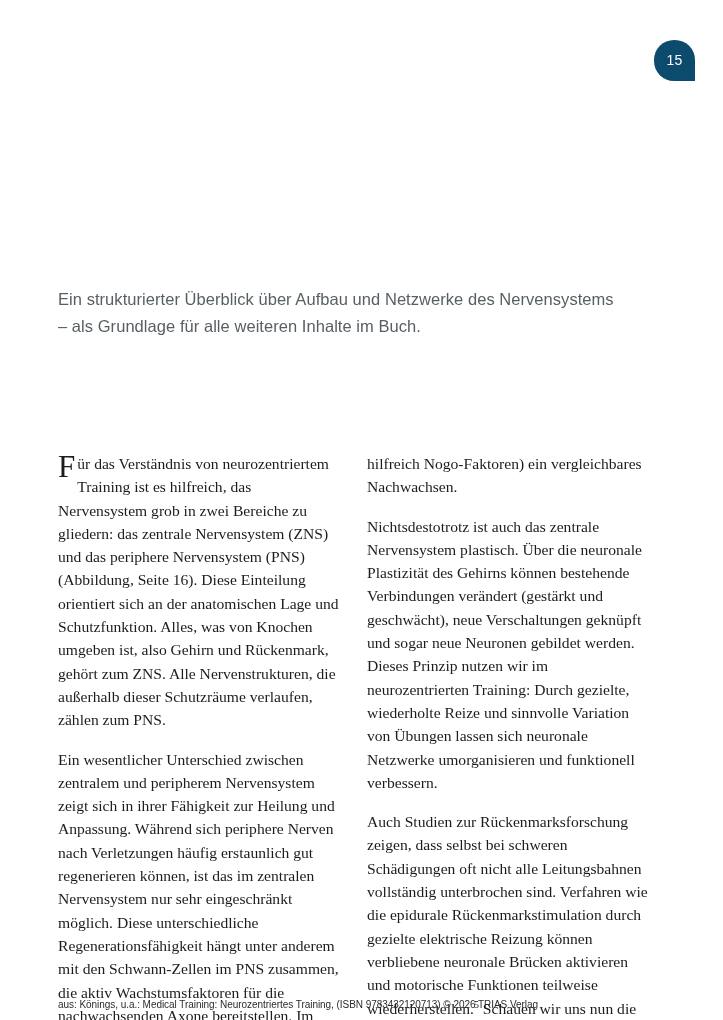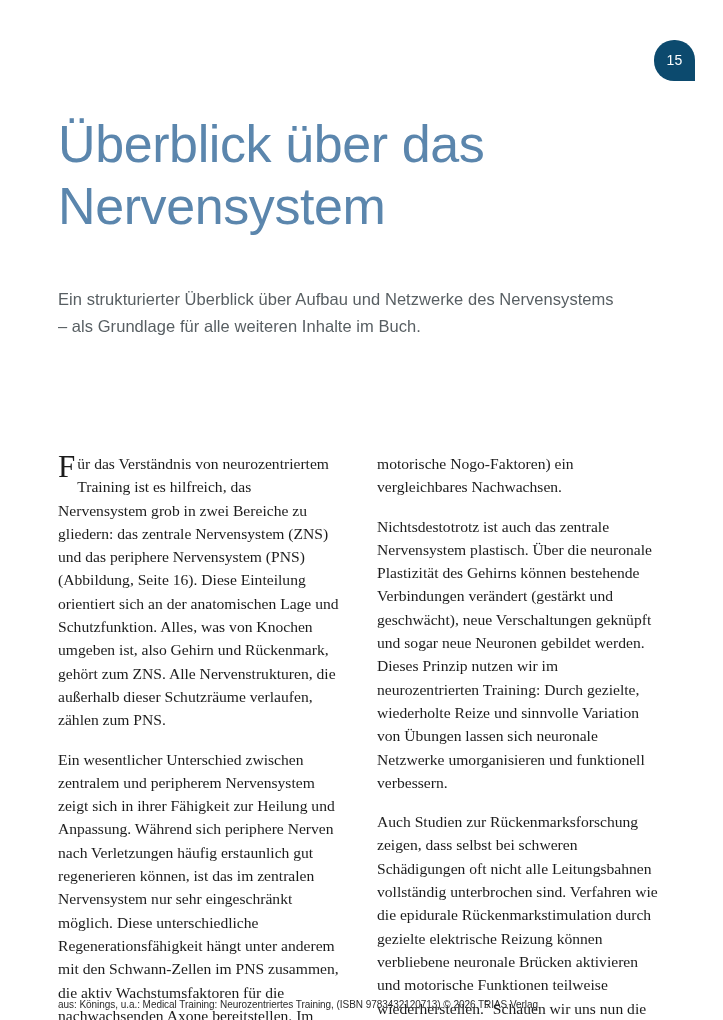--- a/index.html
+++ b/index.html
@@ -78,21 +78,21 @@
   }
 
   
   .body-columns {
     position: absolute;
     left: 58px;
     top: 452px;
     width: 608px;
     height: 490px;
     display: flex;
-    gap: 36px;
+    gap: 26px;
   }
   .column {
     width: 283px;
     flex: 0 0 283px;
   }
   .body-par {
     margin: 0 0 16px 0;
     color: #1c1c1c;
     font-family: "Liberation Serif", "DejaVu Serif", serif;
     font-size: 15.6px;
@@ -135,38 +135,34 @@
 </style>
 </head>
 <body>
 
 <div class="page">
 
   <div class="page-badge">
     <span class="page-badge-number">15</span>
   </div>
 
-  <div class="title-block">
-    <h1 class="chapter-title">Überblick über das
-Nervensystem</h1>
-  </div>
 
   <div class="lead-block">
     <p class="lead-text">Ein strukturierter Überblick über Aufbau und Netzwerke des Nervensystems – als Grundlage für alle weiteren Inhalte im Buch.</p>
   </div>
 
   <div class="body-columns">
 
     <div class="column">
       <p class="body-par has-dropcap">Für das Verständnis von neurozentriertem Training ist es hilfreich, das Nervensystem grob in zwei Bereiche zu gliedern: das zentrale Nervensystem (ZNS) und das periphere Nervensystem (PNS) (Abbildung, Seite 16). Diese Einteilung orientiert sich an der anatomischen Lage und Schutzfunktion. Alles, was von Knochen umgeben ist, also Gehirn und Rückenmark, gehört zum ZNS. Alle Nervenstrukturen, die außerhalb dieser Schutzräume verlaufen, zählen zum PNS.</p>
       <p class="body-par">Ein wesentlicher Unterschied zwischen zentralem und peripherem Nervensystem zeigt sich in ihrer Fähigkeit zur Heilung und Anpassung. Während sich periphere Nerven nach Verletzungen häufig erstaunlich gut regenerieren können, ist das im zentralen Nervensystem nur sehr eingeschränkt möglich. Diese unterschiedliche Regenerationsfähigkeit hängt unter anderem mit den Schwann-Zellen im PNS zusammen, die aktiv Wachstumsfaktoren für die nachwachsenden Axone bereitstellen. Im ZNS hingegen verhindern hemmende Proteine (wie</p>
     </div>
 
     <div class="column">
-      <p class="body-par">motorische Nogo-Faktoren) ein vergleichbares Nachwachsen.</p>
+      <p class="body-par">hilfreich Nogo-Faktoren) ein vergleichbares Nachwachsen.</p>
       <p class="body-par">Nichtsdestotrotz ist auch das zentrale Nervensystem plastisch. Über die neuronale Plastizität des Gehirns können bestehende Verbindungen verändert (gestärkt und geschwächt), neue Verschaltungen geknüpft und sogar neue Neuronen gebildet werden. Dieses Prinzip nutzen wir im neurozentrierten Training: Durch gezielte, wiederholte Reize und sinnvolle Variation von Übungen lassen sich neuronale Netzwerke umorganisieren und funktionell verbessern.</p>
       <p class="body-par"><span>Auch Studien zur Rückenmarksforschung zeigen, dass selbst bei schweren Schädigungen oft nicht alle Leitungsbahnen vollständig unterbrochen sind. Verfahren wie die epidurale Rückenmarkstimulation durch gezielte elektrische Reizung können verbliebene neuronale Brücken aktivieren und motorische Funktionen teilweise wiederherstellen.</span><sup class="footnote-ref">5</sup><span> Schauen wir uns nun die beiden Bereiche des Nervensystems genauer an.</span></p>
     </div>
 
   </div>
 
   <div class="footer-credit">aus: Könings, u.a.: Medical Training: Neurozentriertes Training, (ISBN 9783432120713) © 2026 TRIAS Verlag</div>
 
 </div>
 

